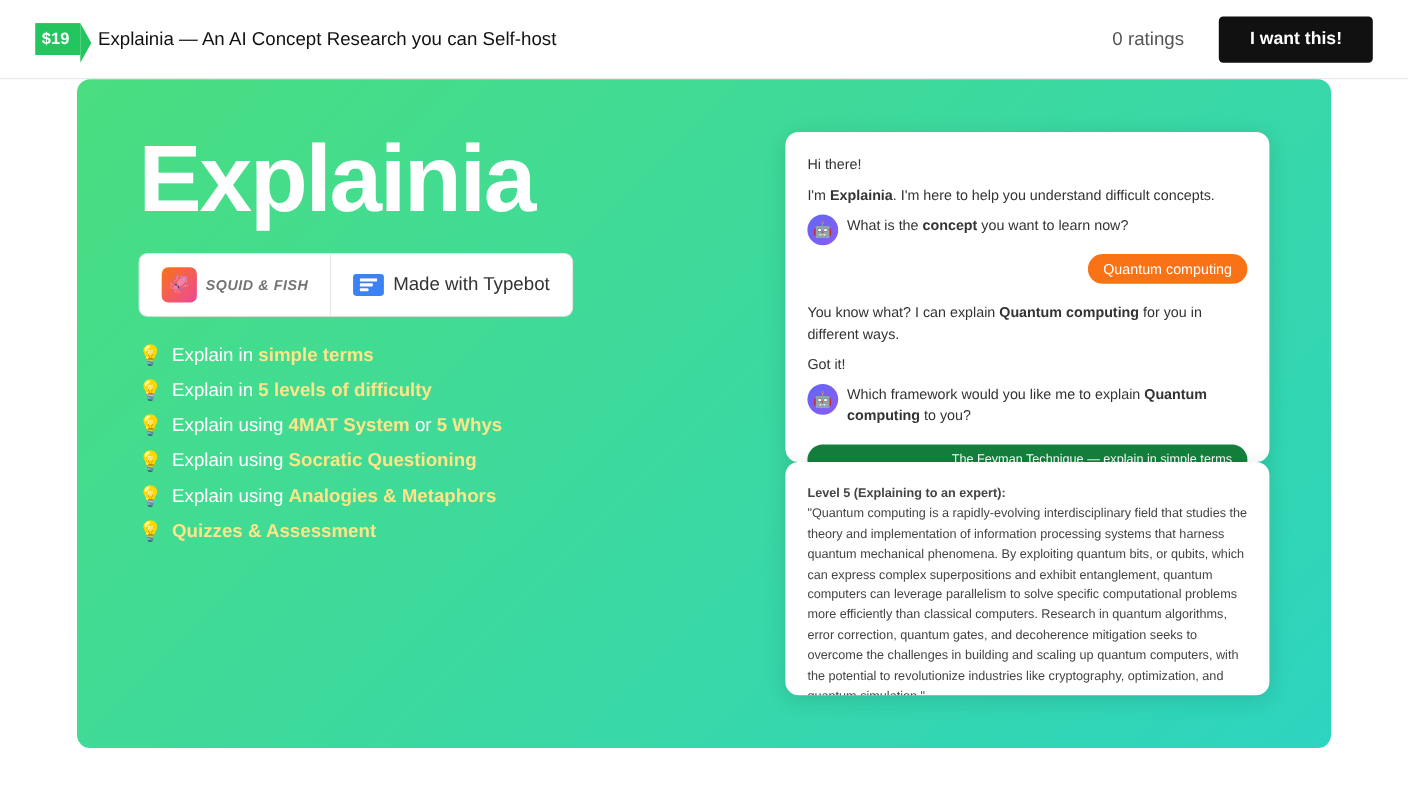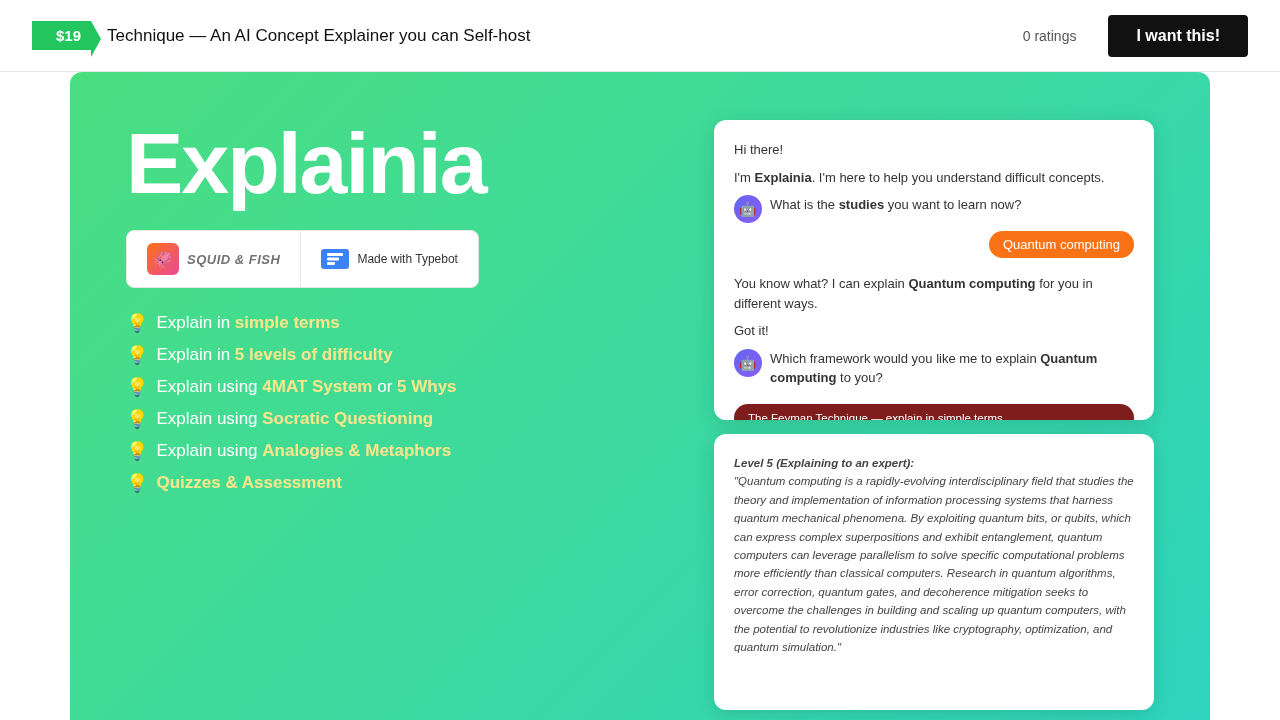--- a/index.html
+++ b/index.html
@@ -12,21 +12,21 @@
       padding: 0 32px;
       height: 72px;
       border-bottom: 1px solid #e5e5e5;
       gap: 16px;
     }
     .price-tag {
       background: #22c55e;
       color: #fff;
       font-weight: 700;
       font-size: 15px;
-      padding: 6px 10px 6px 24px;
+      padding: 6px 10px 6px 6px;
       position: relative;
       display: inline-flex;
       align-items: center;
     }
     .price-tag::after {
       content: '';
       position: absolute;
       right: -10px;
       top: 0;
       width: 0;
@@ -35,21 +35,21 @@
       border-bottom: 18px solid transparent;
       border-left: 10px solid #22c55e;
     }
     .header-title {
       font-size: 17px;
       font-weight: 500;
       color: #111;
       flex: 1;
     }
     .ratings-text {
-      font-size: 14px;
+      font-size: 17px;
       color: #555;
       margin-right: 16px;
     }
     .cta-button {
       background: #111;
       color: #fff;
       border: none;
       padding: 12px 28px;
       font-size: 16px;
       font-weight: 600;
@@ -146,21 +146,21 @@
       width: 28px;
       height: 20px;
       background: #3b82f6;
       border-radius: 3px;
       display: flex;
       align-items: center;
       justify-content: center;
     }
     .badge-typebot-icon svg { width: 16px; height: 12px; }
     .badge-typebot-text {
-      font-size: 12px;
+      font-size: 17px;
       color: #333;
       font-weight: 500;
     }
 
     .features-list {
       display: flex;
       flex-direction: column;
       gap: 10px;
       margin-top: 8px;
     }
@@ -178,38 +178,37 @@
     .feature-item .highlight {
       color: #fde68a;
       font-weight: 600;
     }
 
     
     .hero-right {
       width: 440px;
       display: flex;
       flex-direction: column;
-      gap: 14px;
+      gap: 0;
     }
 
     .chat-panel {
       background: #fff;
       border-radius: 12px;
       padding: 20px;
       box-shadow: 0 4px 20px rgba(0,0,0,0.12);
     }
 
     .chat-panel-top {
       height: 300px;
       overflow: hidden;
     }
     .chat-panel-bottom {
-      height: 276px;
+      height: 212px;
       overflow: hidden;
-      font-style: italic;
     }
 
     .chat-text {
       font-size: 13px;
       color: #333;
       line-height: 1.5;
       margin-bottom: 8px;
     }
     .chat-text strong { font-weight: 700; }
 
@@ -244,44 +243,44 @@
       margin-bottom: 8px;
     }
 
     .chat-options {
       display: flex;
       flex-direction: column;
       gap: 6px;
       margin-top: 8px;
     }
     .chat-option-btn {
-      background: #7f1d1d;
+      background: #15803d;
       color: #fff;
       border-radius: 20px;
       padding: 8px 14px;
       font-size: 11.5px;
       font-weight: 500;
-      text-align: left;
+      text-align: right;
       cursor: pointer;
     }
 
     .bottom-text {
       font-size: 11.5px;
       color: #444;
       line-height: 1.6;
     }
   </style>
 </head>
 <body>
 
 <header class="header">
   <div class="price-tag">
     <span>$19</span>
   </div>
-  <span class="header-title">Technique — An AI Concept Explainer you can Self-host</span>
+  <span class="header-title">Explainia — An AI Concept Research you can Self-host</span>
   <span class="ratings-text">0 ratings</span>
   <button class="cta-button">I want this!</button>
 </header>
 
 <section class="hero">
 
   <div class="hero-left">
     <h1 class="hero-title">Explainia</h1>
 
     <div class="badge-row">
@@ -333,21 +332,21 @@
 
     <div class="chat-panel chat-panel-top">
       <p class="chat-text">Hi there!</p>
       <p class="chat-text">
         I'm <strong>Explainia</strong>. I'm here to help you understand difficult concepts.
       </p>
 
       <div class="chat-row">
         <div class="chat-avatar">🤖</div>
         <p class="chat-text">
-          What is the <strong>studies</strong> you want to learn now?
+          What is the <strong>concept</strong> you want to learn now?
         </p>
       </div>
 
       <div style="display:flex;justify-content:flex-end;margin-bottom:8px;">
         <div class="chat-bubble-user">Quantum computing</div>
       </div>
 
       <p class="chat-text">
         You know what? I can explain <strong>Quantum computing</strong> for you in different ways.
       </p>

